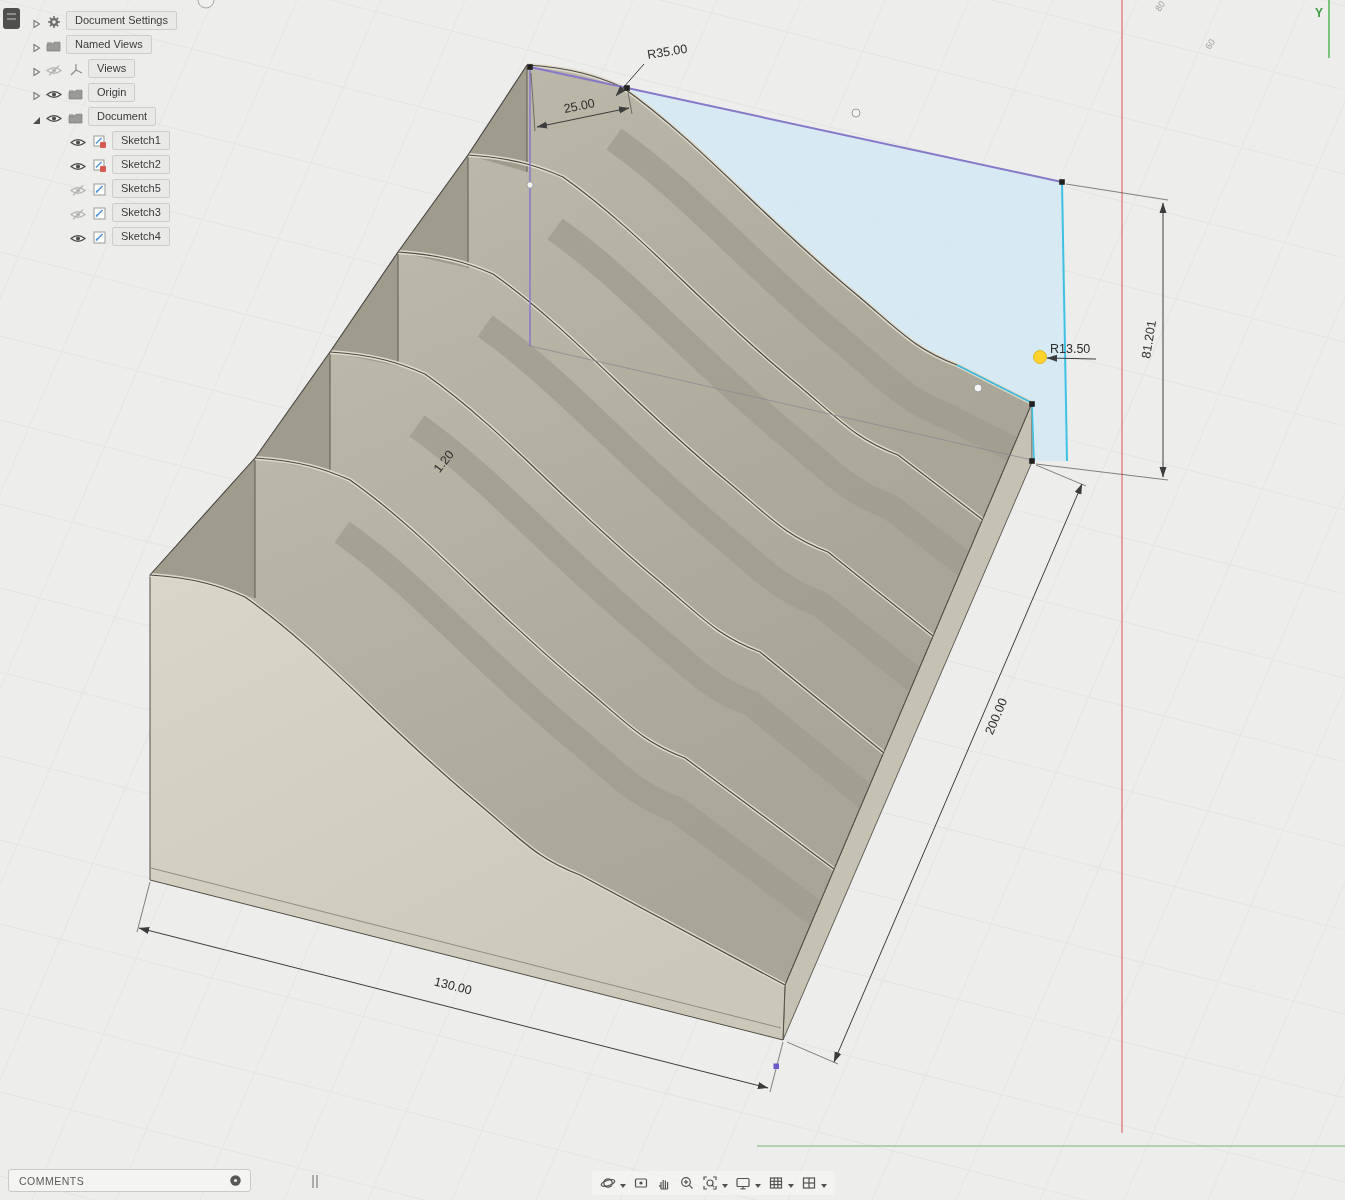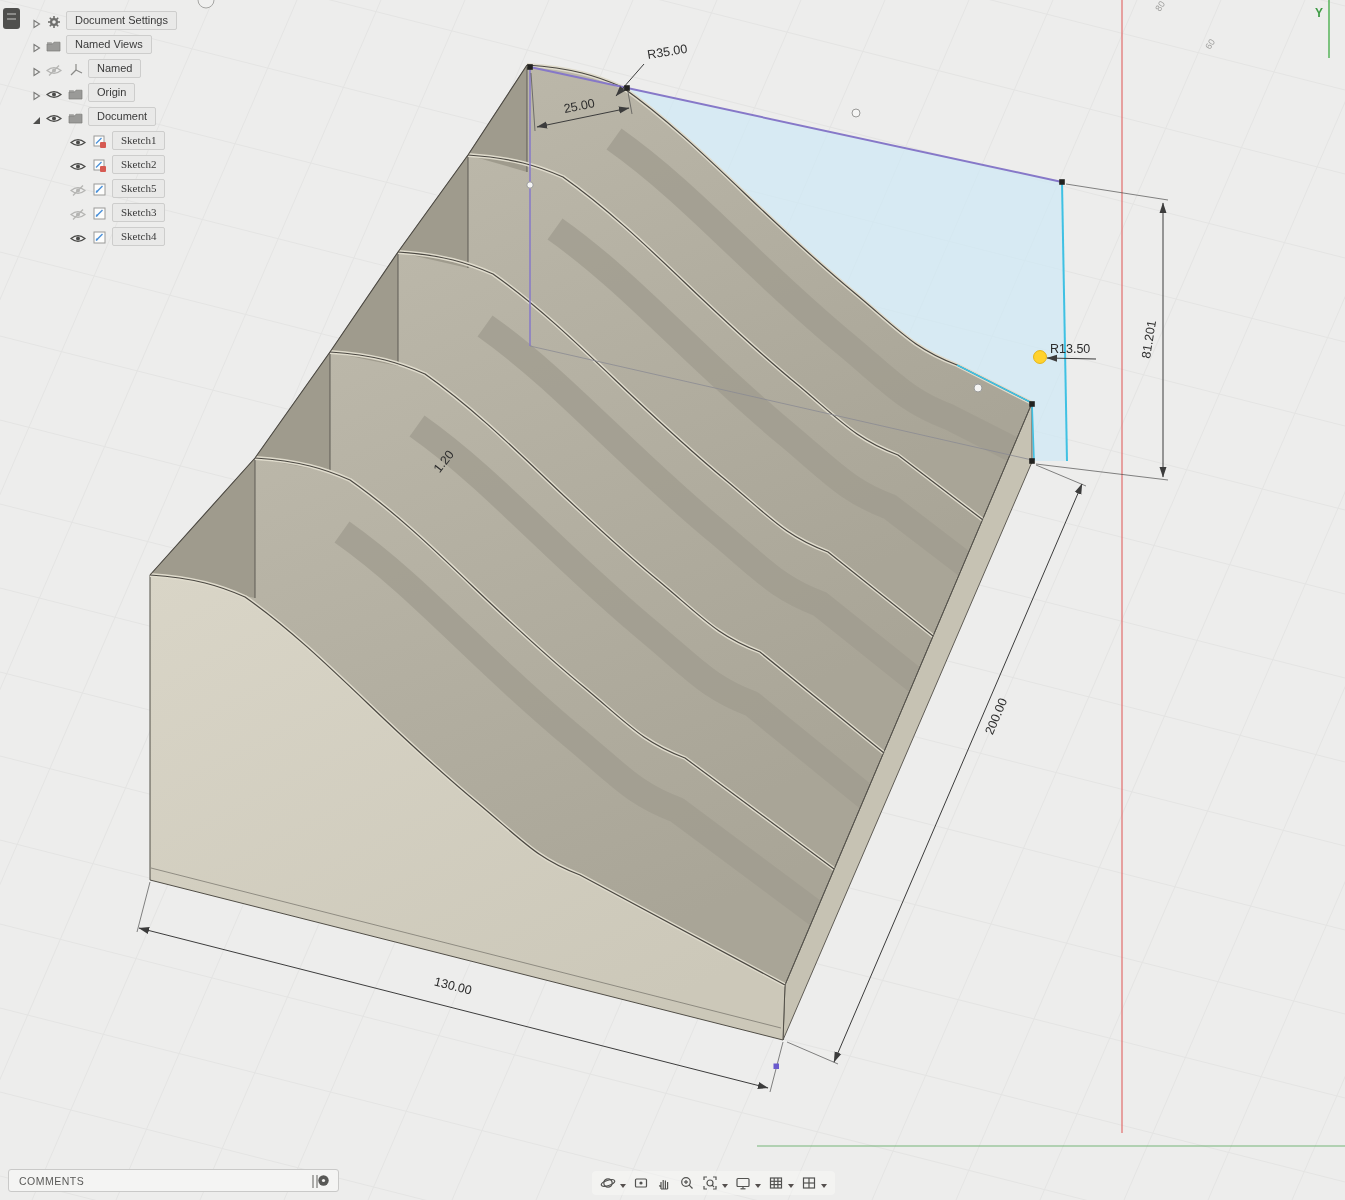--- a/index.html
+++ b/index.html
@@ -11,25 +11,25 @@
   .dim{stroke:#3c3c3c;stroke-width:1;fill:none;}
   .dimtxt{fill:#2e2e2e;font-size:12.5px;}
   .ticktxt{fill:#a0a09e;font-size:9px;}
   
   .browser{position:absolute;top:6px;left:28px;z-index:5;}
   .brow{display:flex;align-items:flex-end;height:24px;}
   .brow .tri{width:16px;display:flex;justify-content:center;}
   .icn{width:19px;height:16px;margin-right:3px;display:flex;align-items:center;justify-content:center;}
   .pill{background:rgba(233,233,232,.95);border:1px solid #cdcdcc;border-radius:2px;
         padding:2px 8px;font-size:11px;color:#3a3a3a;white-space:nowrap;line-height:13px;}
-  .child{margin-left:40px;font-family:Liberation Serif, serif;}
+  .child{margin-left:40px;}
   .tl-glyph{position:absolute;left:3px;top:8px;width:17px;height:21px;background:#4f4f4d;border-radius:3px;z-index:4;}
   .tl-glyph:after{content:"";position:absolute;left:4px;top:5px;width:9px;height:2px;background:#8b8b89;box-shadow:0 5px 0 #8b8b89;}
   
-  .comments{position:absolute;left:8px;top:1169px;width:331px;height:23px;background:#f4f4f3;
+  .comments{position:absolute;left:8px;top:1169px;width:243px;height:23px;background:#f4f4f3;
     border:1px solid #c9c9c8;border-radius:3px;display:flex;align-items:center;
     padding:0 8px 0 10px;box-sizing:border-box;color:#5a5a58;font-size:10.5px;letter-spacing:.5px;z-index:5;}
   .comments .spacer{flex:1;}
   .grip{position:absolute;left:312px;top:1174px;width:8px;height:13px;z-index:5;}
   .grip i{display:inline-block;width:2px;height:13px;background:#ababa9;margin-right:2px;}
   
   .nav{position:absolute;left:592px;top:1171px;height:24px;display:flex;align-items:center;gap:3px;
        background:rgba(250,250,249,.45);border-radius:4px;padding:0 6px;z-index:5;}
   .nav .btn{width:20px;height:20px;display:flex;align-items:center;justify-content:center;}
   .nav svg{stroke:#525250;fill:none;stroke-width:1.2;}
@@ -280,21 +280,21 @@
         </span>
     <span class="icn">
           <svg width="14" height="14">
             <g stroke="#8a8a88" stroke-width="1.2">
               <line x1="7" y1="7" x2="7" y2="1"></line>
               <line x1="7" y1="7" x2="2" y2="12"></line>
               <line x1="7" y1="7" x2="13" y2="10"></line>
             </g>
           </svg>
         </span>
-    <span class="pill">Named</span>
+    <span class="pill">Views</span>
   </div>
 
   <div class="brow">
     <span class="tri">
           <svg width="12" height="12">
             <polygon points="4,2.5 9.5,6 4,9.5" fill="none" stroke="#7a7a78" stroke-width="1.1"></polygon>
           </svg>
         </span>
     <span class="icn">
           <svg width="16" height="13">

